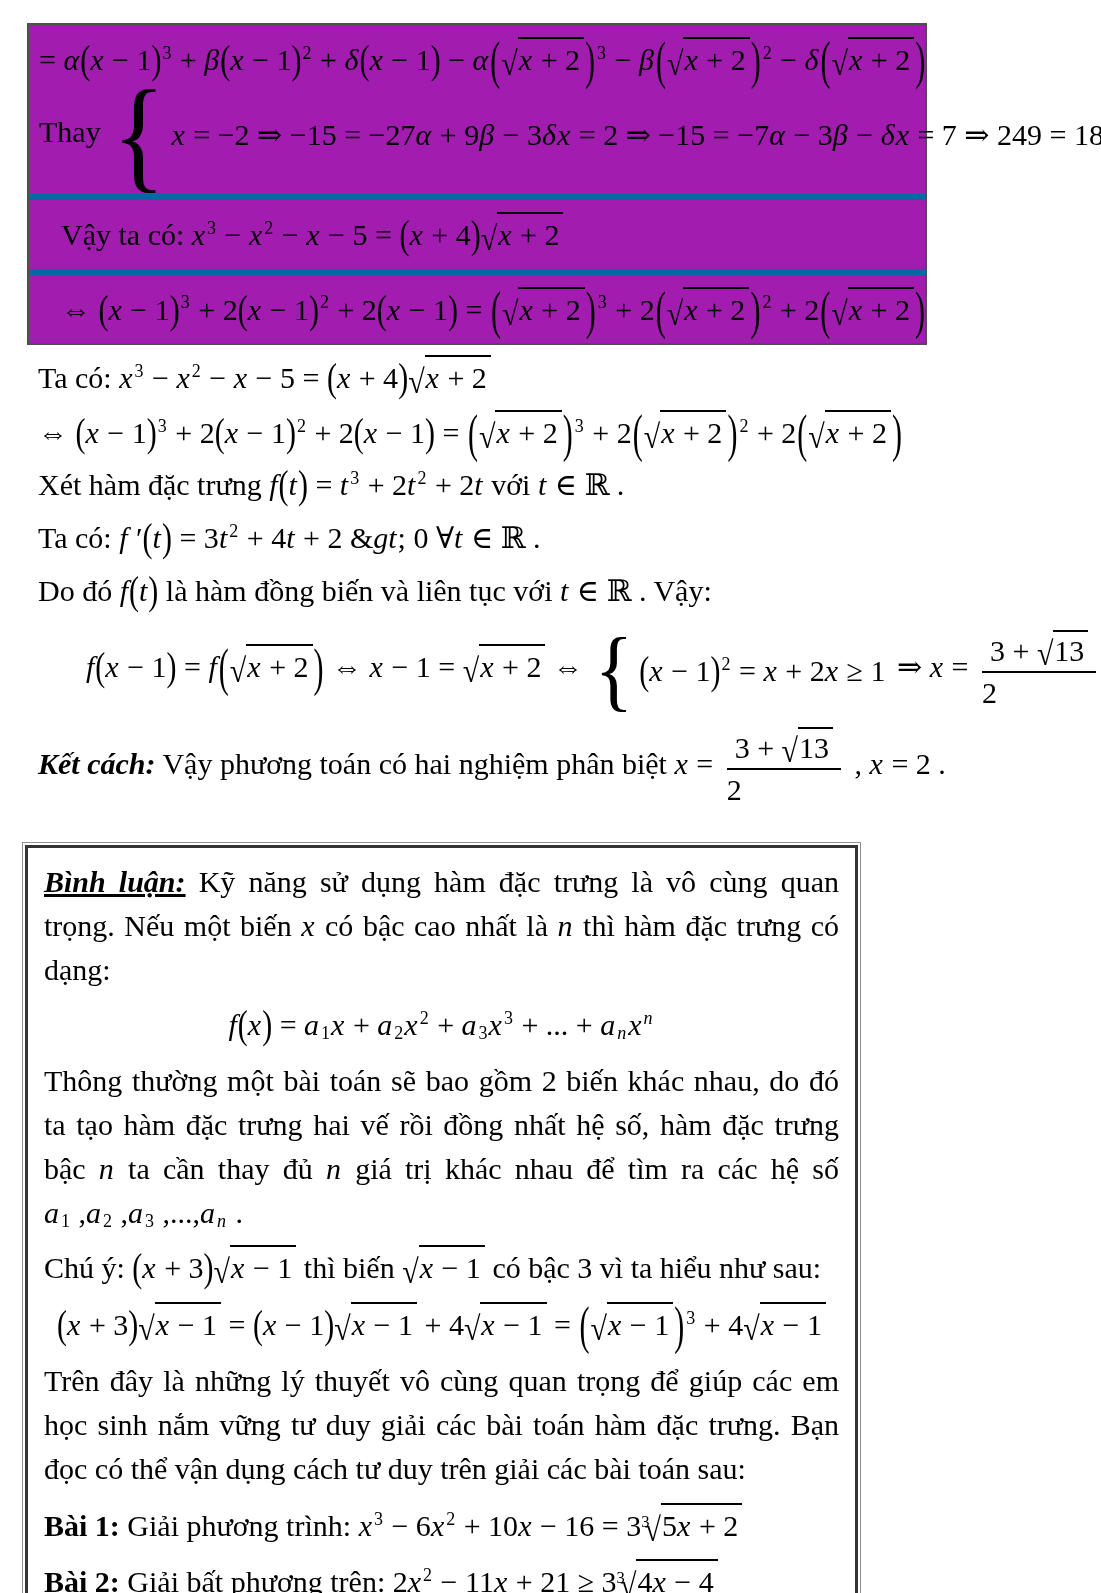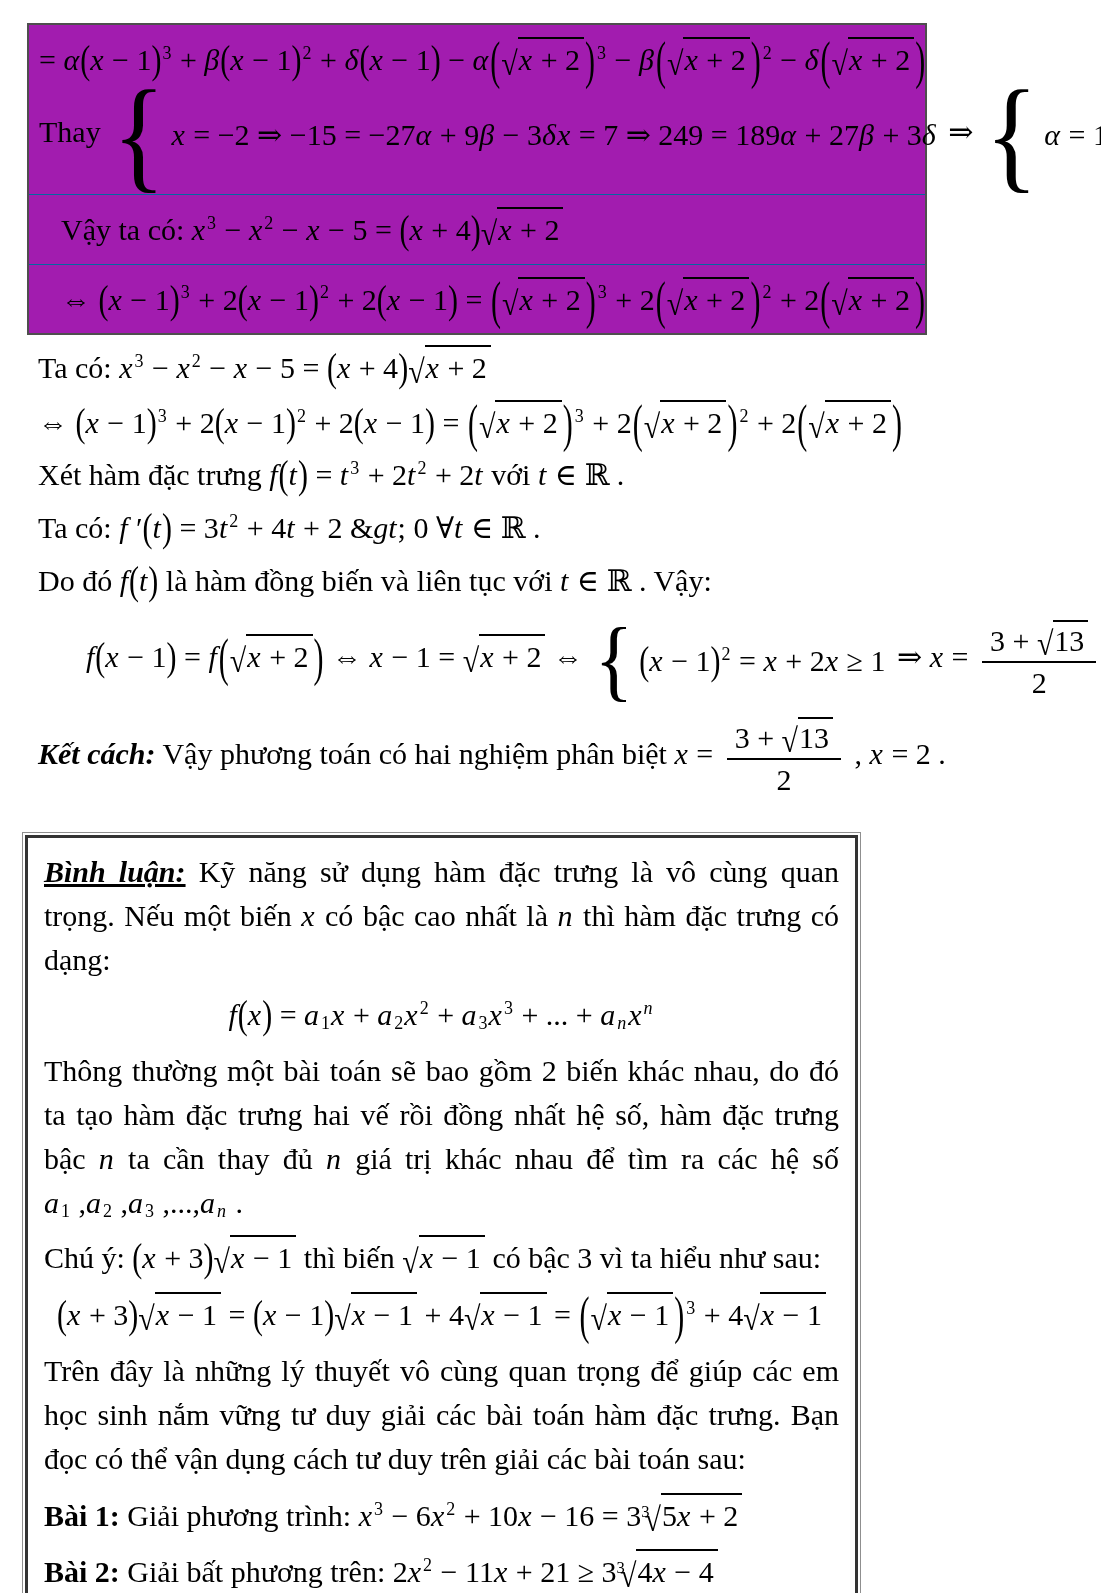--- a/index.html
+++ b/index.html
@@ -9,21 +9,21 @@
     font-family:"Liberation Serif","DejaVu Serif",serif;
     font-size:30px;line-height:1.42;
     -webkit-font-smoothing:antialiased;
   }
   
   .gray-table{
     margin:23px 14px 0 27px;width:900px;box-sizing:border-box;
     background:#a21caf;border:2px solid #4e4e4e;
   }
   .gt-row{padding:6px 10px;white-space:nowrap;}
-  .gt-row + .gt-row{border-top:1px solid #0369a1;padding-left:32px;}
+  .gt-row + .gt-row{border-top:6px solid #0369a1;padding-left:32px;}
   .gt-row .rline{margin:6px 0;}
   
   .solution{margin:10px 0 8px 0;}
   .sl{margin:10px 0 10px 38px;white-space:nowrap;}
   .sl.big{margin:18px 0 14px 86px;}
   .sl.kl{margin-top:16px;}
   
   .comment-outer{
     margin:34px 0 0 22px;width:839px;box-sizing:border-box;
     border:1px solid #8f8f8f;padding:2px;background:#fff;
@@ -39,21 +39,21 @@
   .biu{font-weight:bold;font-style:italic;text-decoration:underline;}
   
   .math{white-space:nowrap;}
   .math i{font-style:italic;padding-right:1px;}
   .math sup{font-size:0.6em;line-height:0;vertical-align:baseline;position:relative;top:-0.62em;padding:0 1px;}
   .math sub{font-size:0.6em;line-height:0;vertical-align:baseline;position:relative;top:0.22em;padding:0 1px;}
   .sq{display:inline-block;white-space:nowrap;}
   .rs{display:inline-block;transform:scaleY(1.12);transform-origin:top;position:relative;top:1px;}
   .ov{display:inline-block;border-top:2px solid #000;padding:0 4px 0 1px;}
   .c3{position:relative;top:-0.55em;font-size:0.55em;margin-right:-0.30em;}
-  .fr{display:inline-flex;flex-direction:column;align-items:center;vertical-align:middle;margin:0 6px;text-align:center;line-height:1.25;}
+  .fr{display:inline-flex;flex-direction:column;align-items:flex-start;vertical-align:middle;margin:0 6px;text-align:center;line-height:1.25;}
   .nu{display:block;padding:0 8px 1px 8px;border-bottom:2.5px solid #000;}
   .de{display:block;padding-top:1px;}
   .cs{display:inline-flex;align-items:center;vertical-align:middle;margin:0 4px;}
   .cb{display:inline-block;font-weight:400;line-height:0.85;transform:scaleY(1.12);transform-origin:center;margin-right:6px;}
   .cb2{font-size:2.7em;}
   .cb3{font-size:3.7em;}
   .kv{display:inline-flex;flex-direction:row;align-items:flex-start;}
   .kl2{display:block;line-height:1.52;text-align:left;}
   .p1{display:inline-block;transform:scaleY(1.33);transform-origin:center;}
   .p2{display:inline-block;transform:scaleY(1.78);transform-origin:center;margin:0 1px;}
@@ -61,20 +61,21 @@
 </head>
 <body>
 
 <div class="gray-table">
     <div class="gt-row">
       <div class="rline"><span class="math">= <i>α</i><span class="p1">(</span><i>x</i> − 1<span class="p1">)</span><sup>3</sup> + <i>β</i><span class="p1">(</span><i>x</i> − 1<span class="p1">)</span><sup>2</sup> + <i>δ</i><span class="p1">(</span><i>x</i> − 1<span class="p1">)</span> − <i>α</i><span class="p2">(</span><span class="sq"><span class="rs">√</span><span class="ov"><i>x</i> + 2</span></span><span class="p2">)</span><sup>3</sup> − <i>β</i><span class="p2">(</span><span class="sq"><span class="rs">√</span><span class="ov"><i>x</i> + 2</span></span><span class="p2">)</span><sup>2</sup> − <i>δ</i><span class="p2">(</span><span class="sq"><span class="rs">√</span><span class="ov"><i>x</i> + 2</span></span><span class="p2">)</span></span></div>
       <div class="rline"><span>Thay </span><span class="math"><span class="cs">
             <span class="cb cb3">{</span>
             <span class="kv">
               <span class="kl2"><i>x</i> = −2 ⇒ −15 = −27<i>α</i> + 9<i>β</i> − 3<i>δ</i></span>
+              <span class="kl2"><i>x</i> = 2 ⇒ −15 = −7<i>α</i> − 3<i>β</i> − <i>δ</i></span>
               <span class="kl2"><i>x</i> = 7 ⇒ 249 = 189<i>α</i> + 27<i>β</i> + 3<i>δ</i></span>
             </span>
           </span>  ⇒ <span class="cs">
             <span class="cb cb3">{</span>
             <span class="kv">
               <span class="kl2"><i>α</i> = 1</span>
               <span class="kl2"><i>β</i> = 2</span>
               <span class="kl2"><i>δ</i> = 2</span>
             </span>
           </span></span></div>

